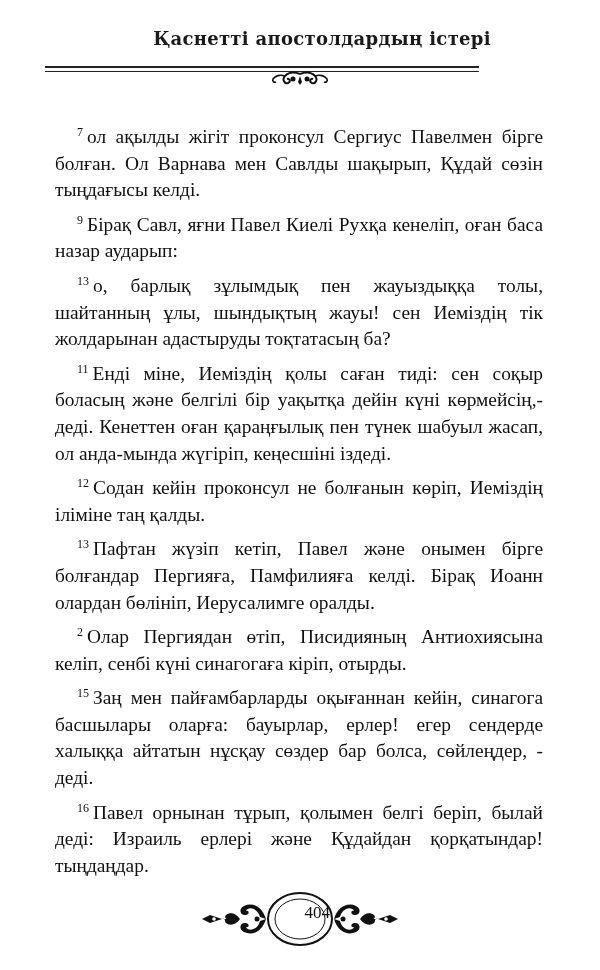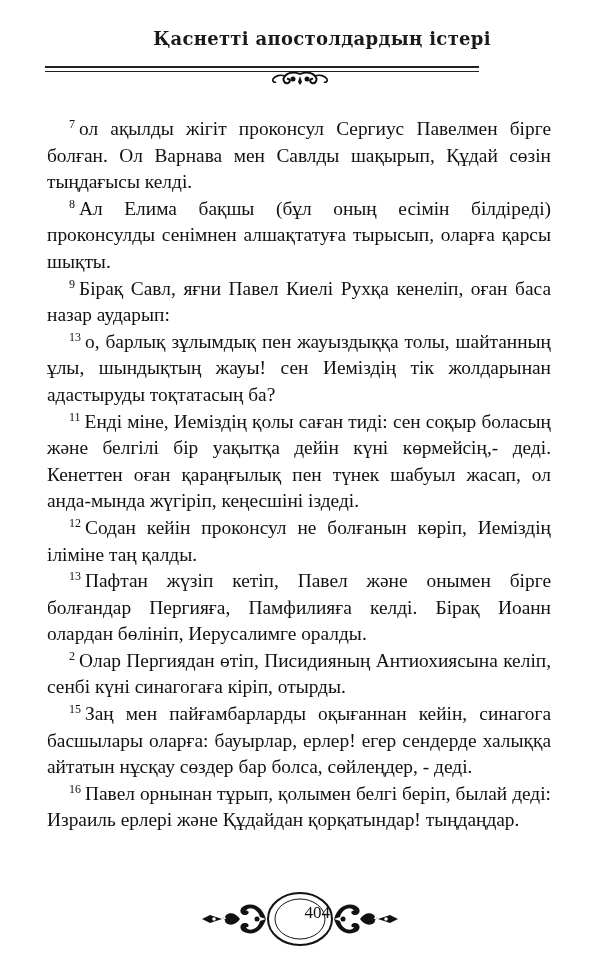--- a/index.html
+++ b/index.html
@@ -18,21 +18,21 @@
   }
   .rule.r1 { top: 66px; }
   .rule.r2 { top: 71px; border-top-width: 1px; }
   .head-ornament {
     position: absolute; top: 70px; left: 265px; width: 70px; height: 18px;
   }
   .body-text {
     position: absolute; top: 116px; left: 47px; width: 504px;
     font-size: 19.4px; line-height: 26.6px; text-align: justify;
   }
-  .verse { margin: 0; text-indent: 22px; }
+  .verse { margin: 8px; text-indent: 22px; }
   .verse sup { font-size: 12px; vertical-align: 7px; line-height: 0; margin-right: 4px; }
   .footer-ornament {
     position: absolute; top: 884px; left: 200px; width: 200px; height: 70px;
   }
   .page-number {
     position: absolute; top: 903px; left: 270px; width: 60px; text-align: right;
     font-size: 17px; color: #111;
   }
 </style>
 </head>
@@ -47,21 +47,20 @@
   <path d="M35 4 C40 2 46 2 50 6 C53 9 51 14 47 13 C44 12 45 8 48 9" fill="none" stroke="#111" stroke-width="2"></path>
   <path d="M20 6 C15 4 10 6 8 9 C7 11 9 13 11 12" fill="none" stroke="#111" stroke-width="1.6"></path>
   <path d="M50 6 C55 4 60 6 62 9 C63 11 61 13 59 12" fill="none" stroke="#111" stroke-width="1.6"></path>
   <circle cx="28" cy="9" r="2.5" fill="#111"></circle>
   <circle cx="42" cy="9" r="2.5" fill="#111"></circle>
   <path d="M35 6 L33 12 L35 15 L37 12 Z" fill="#111"></path>
 </svg>
 
 <div class="body-text">
   <p class="verse"><sup>7</sup><span>ол ақылды жігіт проконсул Сергиус Павелмен бірге болған. Ол Варнава мен Савлды шақырып, Құдай сөзін тыңдағысы келді.</span></p>
-  <p class="verse"><sup>8</sup><span>Ал Елима бақшы (бұл оның есімін білдіреді) проконсулды сенімнен алшақтатуға тырысып, оларға қарсы шықты.</span></p>
   <p class="verse"><sup>9</sup><span>Бірақ Савл, яғни Павел Киелі Рухқа кенеліп, оған баса назар аударып:</span></p>
   <p class="verse"><sup>13</sup><span>о, барлық зұлымдық пен жауыздыққа толы, шайтанның ұлы, шындықтың жауы! сен Иеміздің тік жолдарынан адастыруды тоқтатасың ба?</span></p>
   <p class="verse"><sup>11</sup><span>Енді міне, Иеміздің қолы саған тиді: сен соқыр боласың және белгілі бір уақытқа дейін күні көрмейсің,- деді. Кенеттен оған қараңғылық пен түнек шабуыл жасап, ол анда-мында жүгіріп, кеңесшіні іздеді.</span></p>
   <p class="verse"><sup>12</sup><span>Содан кейін проконсул не болғанын көріп, Иеміздің іліміне таң қалды.</span></p>
   <p class="verse"><sup>13</sup><span>Пафтан жүзіп кетіп, Павел және онымен бірге болғандар Пергияға, Памфилияға келді. Бірақ Иоанн олардан бөлініп, Иерусалимге оралды.</span></p>
   <p class="verse"><sup>2</sup><span>Олар Пергиядан өтіп, Писидияның Антиохиясына келіп, сенбі күні синагогаға кіріп, отырды.</span></p>
   <p class="verse"><sup>15</sup><span>Заң мен пайғамбарларды оқығаннан кейін, синагога басшылары оларға: бауырлар, ерлер! егер сендерде халыққа айтатын нұсқау сөздер бар болса, сөйлеңдер, - деді.</span></p>
   <p class="verse"><sup>16</sup><span>Павел орнынан тұрып, қолымен белгі беріп, былай деді: Израиль ерлері және Құдайдан қорқатындар! тыңдаңдар.</span></p>
 </div>
 

